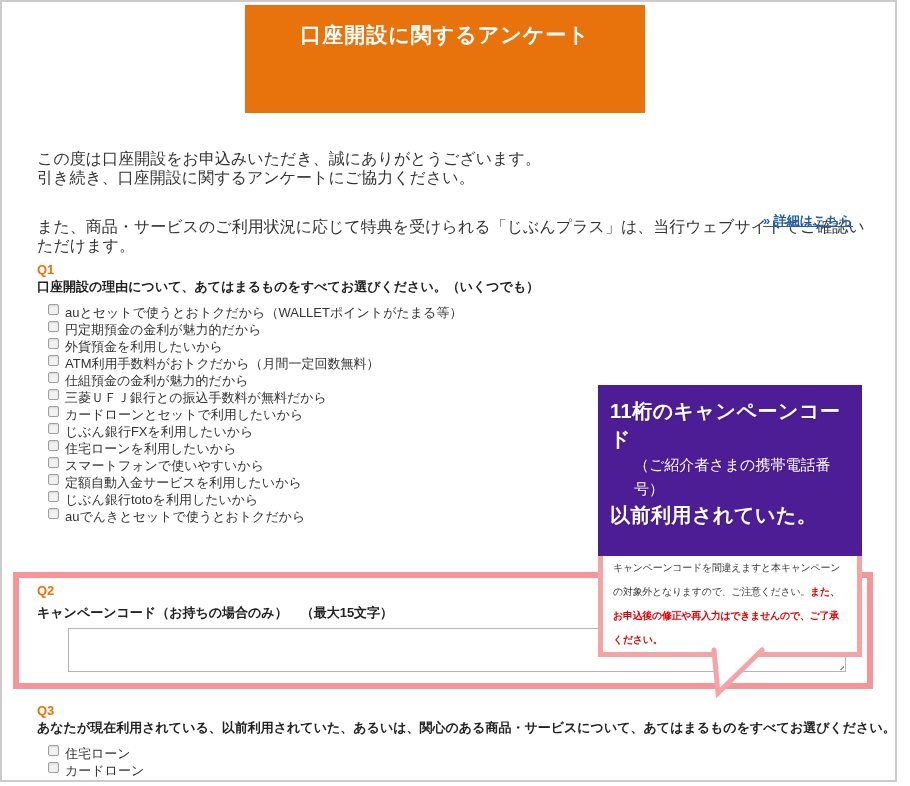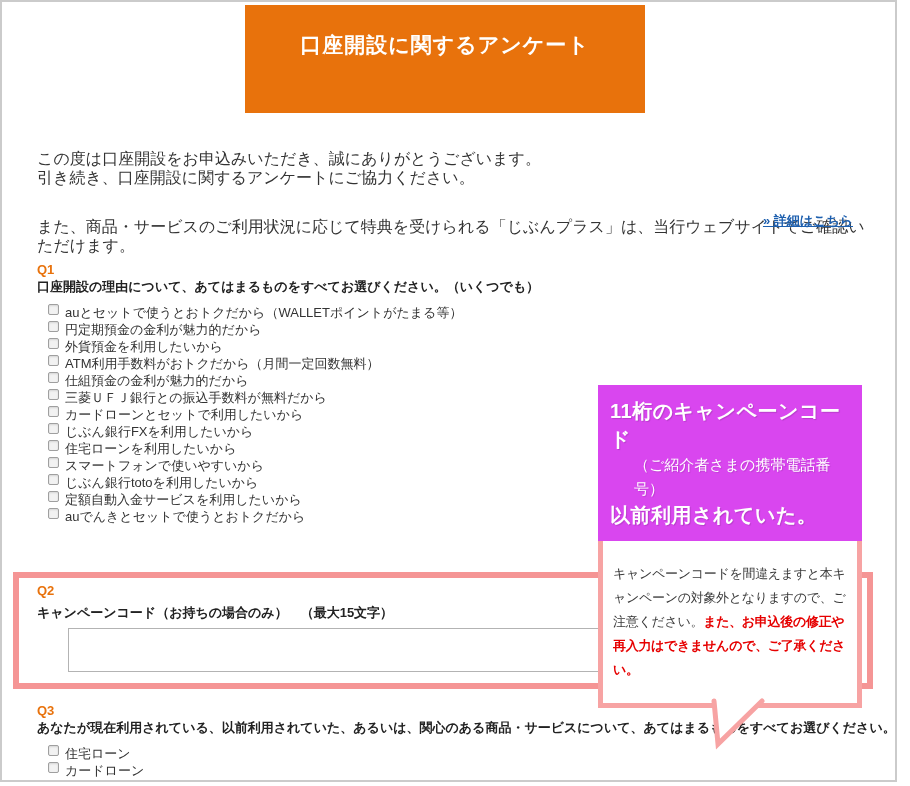--- a/index.html
+++ b/index.html
@@ -16,21 +16,21 @@
     background: #ffffff;
     overflow: hidden;
   }
   
   .banner {
     position: absolute; left: 243px; top: 3px;
     width: 400px; height: 108px;
     background: #e8720c;
   }
   .banner h1 {
-    padding-top: 26px;
+    padding-top: 16px;
     text-align: center;
     color: #ffffff;
     font-size: 21px;
     font-weight: bold;
     letter-spacing: 1px;
   }
   
   .intro {
     position: absolute; left: 35px; top: 147px;
     font-size: 16px; line-height: 19px; color: #333;
@@ -89,44 +89,44 @@
     background: repeating-linear-gradient(-45deg, transparent 0 2px, #9a9a9a 2px 3px, transparent 3px 5px);
     clip-path: polygon(100% 0, 100% 100%, 0 100%);
     z-index: 2;
   }
   
   .callout {
     position: absolute; left: 596px; top: 383px;
     width: 264px; z-index: 3;
   }
   .callout-top {
-    background: #d946ef;
+    background: #4c1d95;
     color: #ffffff;
-    padding: 12px 8px 12px 12px;
+    padding: 12px 8px 27px 12px;
   }
   .callout-h1 {
     font-size: 20px; font-weight: bold; line-height: 28px;
     letter-spacing: 0.5px;
     text-shadow: 1px 1px 1px rgba(0,0,0,0.15);
   }
   .callout-h2 {
     font-size: 15px; font-weight: normal; line-height: 24px;
     text-shadow: 1px 1px 1px rgba(0,0,0,0.12);
     margin-left: 24px;
   }
   .callout-h3 {
     font-size: 20px; font-weight: bold; line-height: 28px;
     letter-spacing: 0.5px;
     text-shadow: 1px 1px 1px rgba(0,0,0,0.15);
   }
   .callout-body {
     background: #ffffff;
     border: 5px solid #f7a3a3; border-top: none;
-    padding: 21px 10px;
-    font-size: 13px; line-height: 24px; letter-spacing: -0.3px;
+    padding: 0 10px;
+    font-size: 10px; line-height: 24px; letter-spacing: -0.3px;
     color: #3a3a3a;
   }
   .callout-warning { color: #e60000; font-weight: bold; }
   .callout-tail {
     position: absolute; left: 112px; bottom: -38px;
     width: 60px; height: 46px;
     overflow: visible;
   }
   
   .q3 { position: absolute; left: 35px; top: 701px; }
@@ -199,26 +199,26 @@
           <span>住宅ローンを利用したいから</span>
         </li>
 
         <li class="option">
           <span class="checkbox"></span>
           <span>スマートフォンで使いやすいから</span>
         </li>
 
         <li class="option">
           <span class="checkbox"></span>
+          <span>定額自動入金サービスを利用したいから</span>
+        </li>
+
+        <li class="option">
+          <span class="checkbox"></span>
           <span>じぶん銀行totoを利用したいから</span>
-        </li>
-
-        <li class="option">
-          <span class="checkbox"></span>
-          <span>定額自動入金サービスを利用したいから</span>
         </li>
 
         <li class="option">
           <span class="checkbox"></span>
           <span>auでんきとセットで使うとおトクだから</span>
         </li>
       </ul>
   </div>
 
   <div class="q2-highlight"></div>

